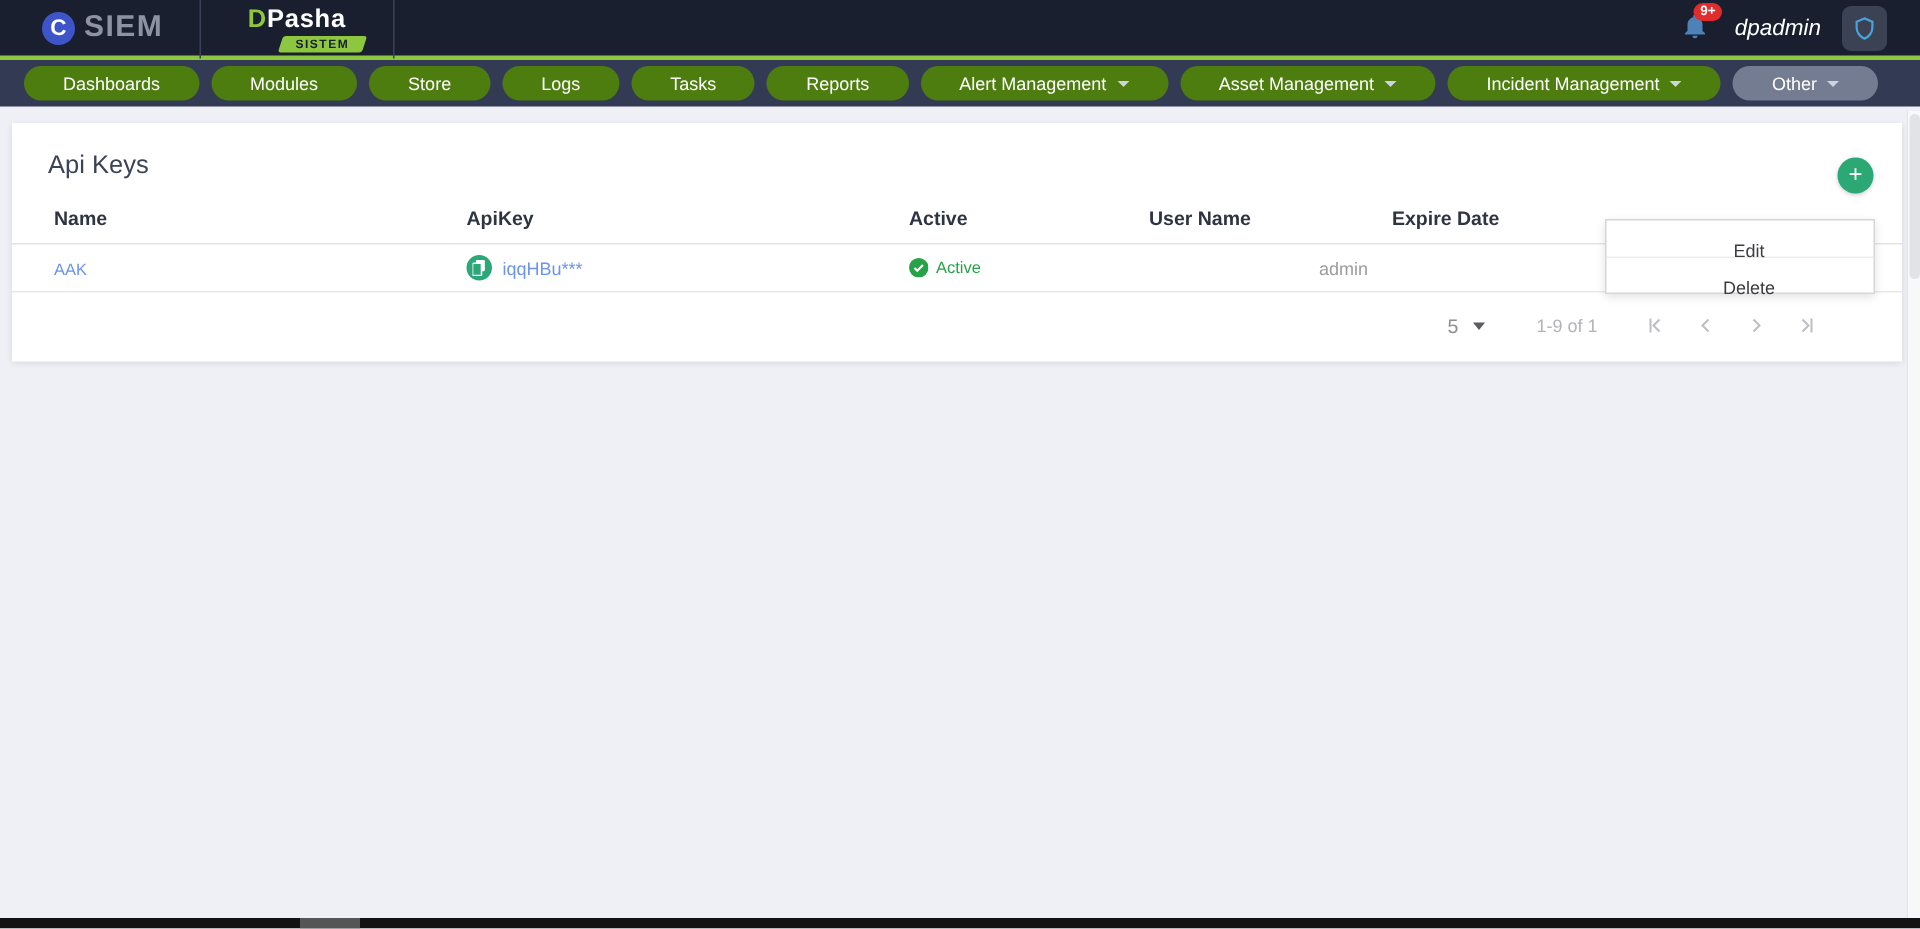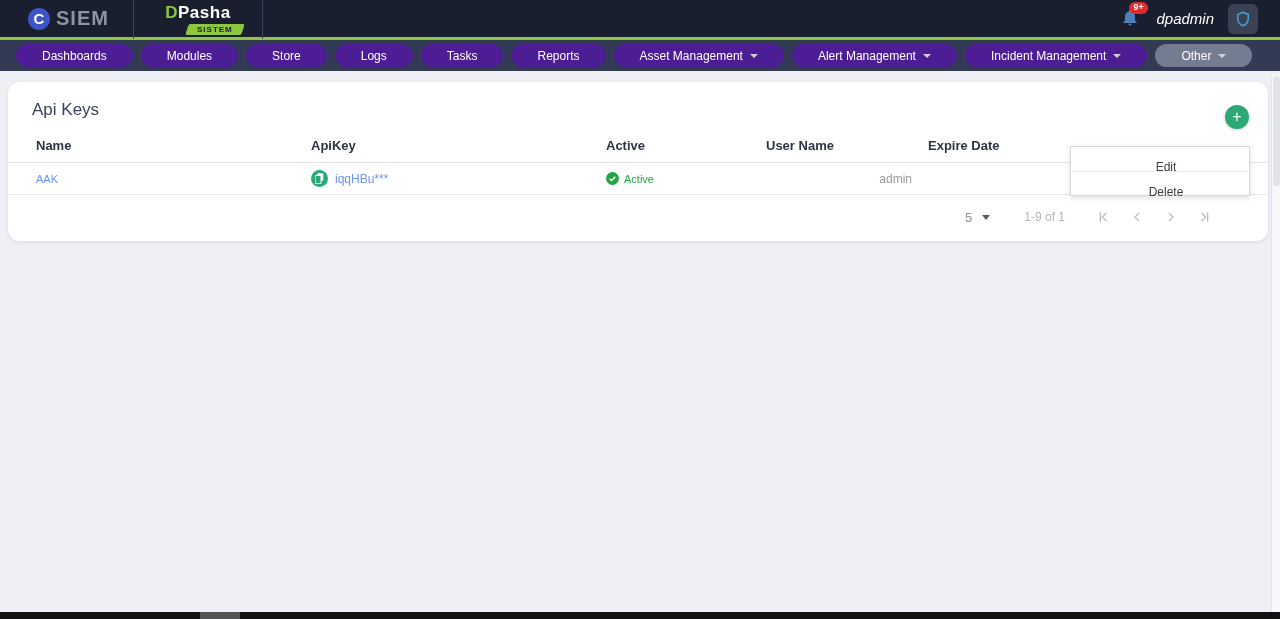--- a/index.html
+++ b/index.html
@@ -47,36 +47,36 @@
     width:30px; height:30px; border-radius:6px; background:#3a4254;
     display:flex; align-items:center; justify-content:center; cursor:pointer;
   }
 
   
   .navbar {
     height:31px; background:#333b54;
     display:flex; align-items:center; gap:8px; padding:0 16px;
   }
   .nav-pill {
-    height:23px; border-radius:12px; background:#4c1d95;
+    height:23px; border-radius:12px; background:#4d7c0f;
     color:#fff; font-size:12px; display:flex; align-items:center; justify-content:center;
     padding:0 26px; cursor:pointer; white-space:nowrap;
   }
   .nav-pill.active { background:#747c91; }
   .caret-down {
     width:0; height:0; margin-left:7px;
     border-left:4px solid transparent; border-right:4px solid transparent;
     border-top:4px solid #cfd3dc;
   }
 
   
   .main-area { position:relative; height:545px; }
   .card {
     position:absolute; left:8px; top:11px; width:1260px;
-    background:#fff; border-radius:12px;
+    background:#fff; border-radius:0;
     box-shadow:0 1px 4px rgba(40,50,80,.12);
     padding-bottom:10px;
   }
   .card-header { position:relative; padding:18px 24px 14px 24px; }
   .card-title { font-size:17px; color:#3c4257; font-weight:500; }
   .fab-add {
     position:absolute; right:19px; top:23px;
     width:24px; height:24px; border-radius:50%;
     background:#2ba873; color:#fff; border:none;
     font-size:16px; line-height:22px; text-align:center; cursor:pointer;
@@ -190,25 +190,25 @@
   <div class="nav-pill">
       <span>Logs</span>
     </div>
   <div class="nav-pill">
       <span>Tasks</span>
     </div>
   <div class="nav-pill">
       <span>Reports</span>
     </div>
   <div class="nav-pill">
+      <span>Alert Management</span>
+      <span class="caret-down"></span>
+    </div>
+  <div class="nav-pill">
       <span>Asset Management</span>
-      <span class="caret-down"></span>
-    </div>
-  <div class="nav-pill">
-      <span>Alert Management</span>
       <span class="caret-down"></span>
     </div>
   <div class="nav-pill">
       <span>Incident Management</span>
       <span class="caret-down"></span>
     </div>
   <div class="nav-pill active">
       <span>Other</span>
       <span class="caret-down"></span>
     </div>

